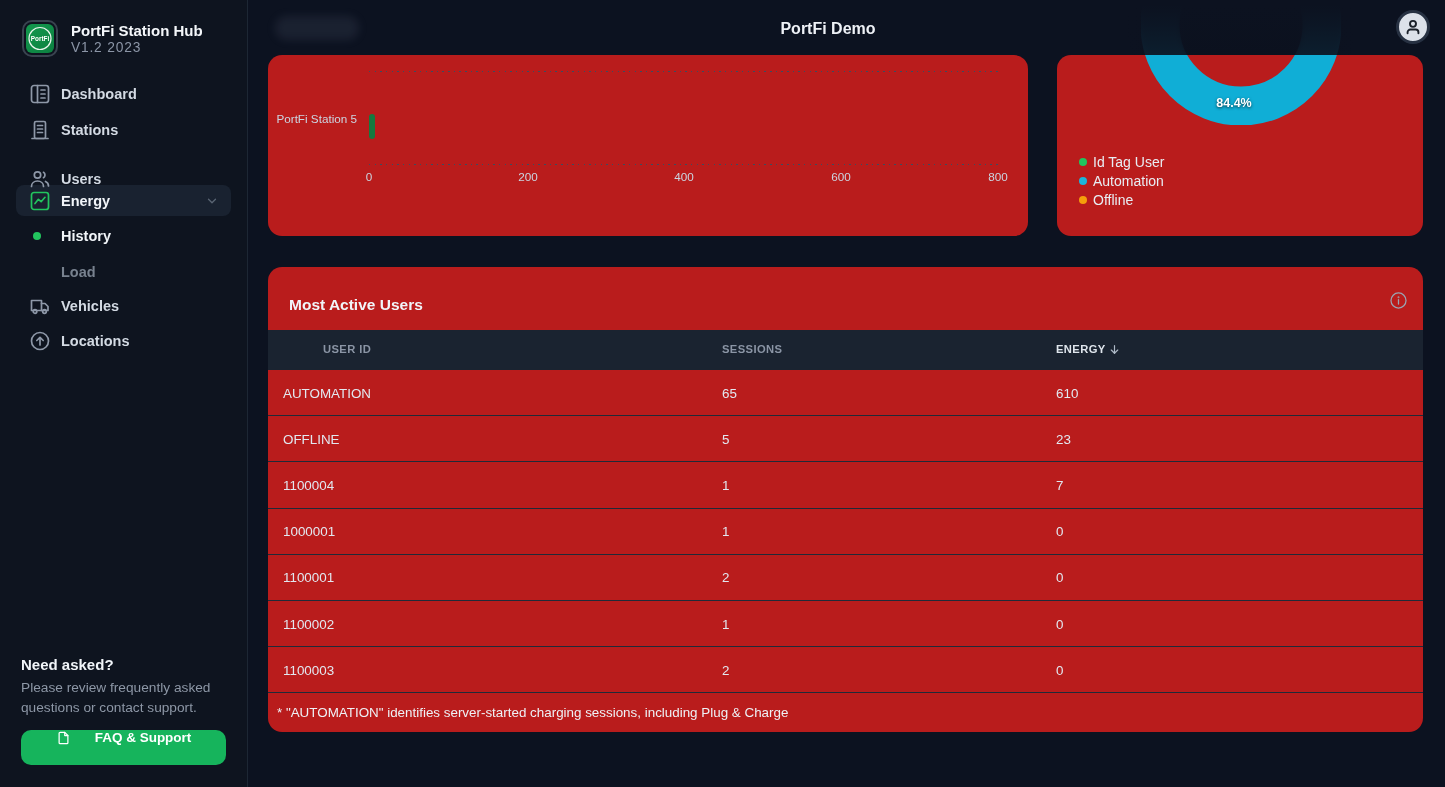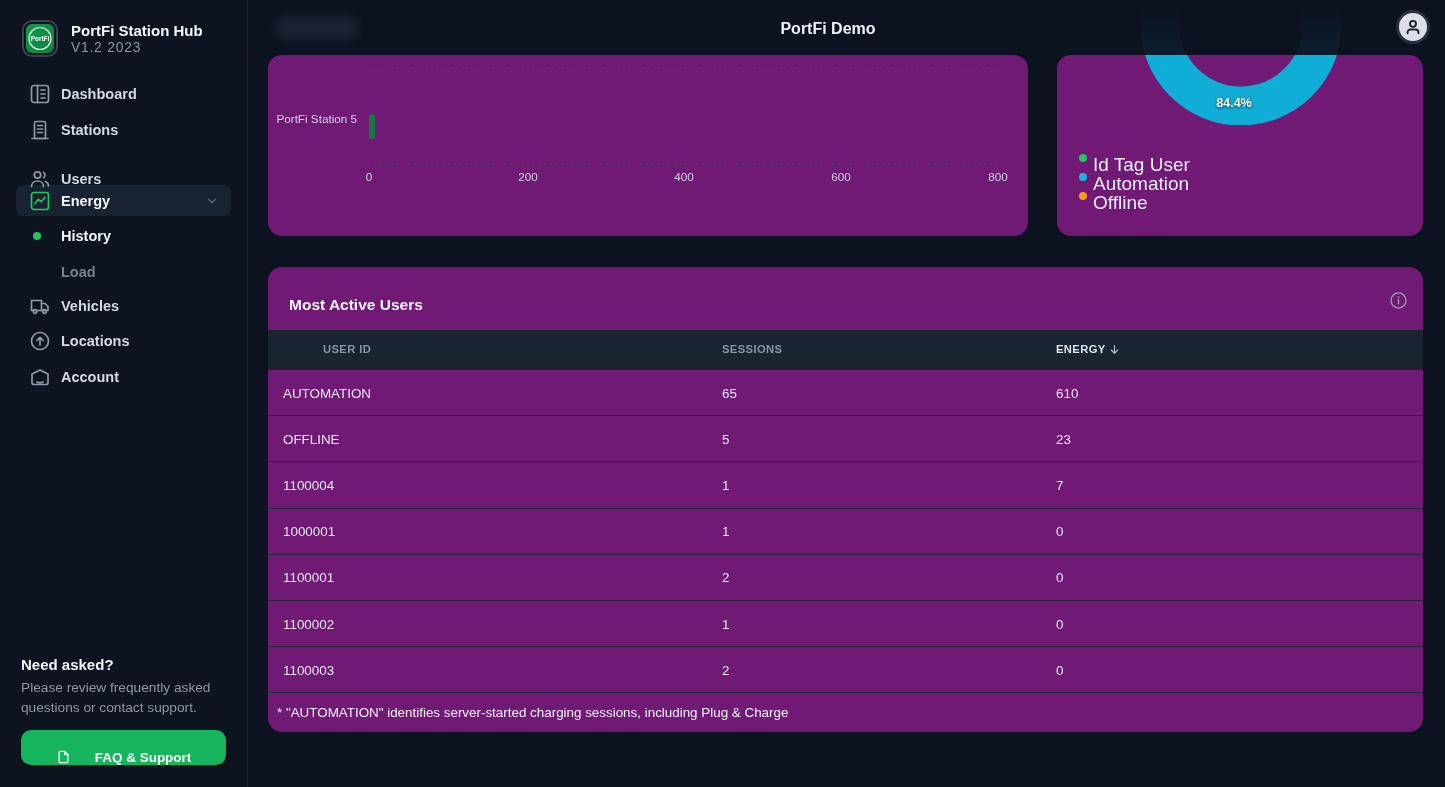--- a/index.html
+++ b/index.html
@@ -17,40 +17,40 @@
   .nav-item { position:absolute; left:0; width:248px; height:36px; }
   .nav-item .ico { position:absolute; left:28px; top:50%; transform:translateY(-50%); width:24px; height:24px; }
   .nav-item .lbl { position:absolute; left:61px; top:50%; transform:translateY(-50%); font-size:14.5px; font-weight:600; color:#d3dae3; }
   .nav-item .lbl.dim { color:#78828f; font-weight:600; }
   #active-pill { position:absolute; left:16px; top:184.5px; width:215px; height:31.5px; border-radius:8px; background:#192230; }
   .dot { position:absolute; left:33px; width:8px; height:8px; border-radius:50%; background:#22c55e; }
   .chev { position:absolute; right:29px; top:50%; transform:translateY(-50%); }
 
   #needhelp { position:absolute; left:21px; top:656px; font-size:15px; font-weight:700; color:#f1f5f9; }
   #helptext { position:absolute; left:21px; top:678px; width:200px; font-size:13.7px; line-height:19.5px; color:#8d97a6; }
-  #faqbtn { position:absolute; left:21px; top:730px; width:205px; height:35px; border-radius:10px; background:#16b45c; color:#fff; font-size:13.5px; font-weight:700; display:flex; align-items:flex-end; justify-content:center; gap:24px; }
+  #faqbtn { position:absolute; left:21px; top:730px; width:205px; height:35px; border-radius:10px; background:#16b45c; color:#fff; font-size:13.5px; font-weight:700; display:flex; align-items:flex-start; justify-content:center; gap:24px; }
 
   
   #main { position:absolute; left:248px; top:0; width:1197px; height:787px; }
-  .card { position:absolute; background:#701a75; border-radius:14px; }
+  .card { position:absolute; background:#b91c1c; border-radius:14px; }
   #chartcard { left:20px; top:55px; width:760px; height:181px; }
   #donutcard { left:809px; top:55px; width:366px; height:181px; }
   #tablecard { left:20px; top:267px; width:1155px; height:465px; }
 
   
   .gridline { position:absolute; left:101px; width:629px; height:1.45px; background:repeating-linear-gradient(to right, #3c4c5e 0 1.45px, transparent 1.45px 5.65px); }
   #ylab { position:absolute; right:671px; top:57px; font-size:11.7px; color:#cbd5e1; }
   #bar { position:absolute; left:101px; top:59px; width:6px; height:25px; background:#15793f; border-radius:3px; }
   .xlab { position:absolute; top:115px; font-size:11.7px; color:#cbd5e1; transform:translateX(-50%); }
 
   
   #donutwrap { position:absolute; left:0; top:0; width:366px; height:181px; border-radius:14px; }
   #donut { position:absolute; left:84px; top:-130px; }
   #pct { position:absolute; left:177px; top:41px; font-size:12.5px; font-weight:700; color:#fff; text-shadow:0 1px 3px rgba(0,0,0,.7); transform:translateX(-50%); }
-  .leg { position:absolute; left:22px; display:flex; gap:6px; font-size:19px; color:#e8edf3; }
+  .leg { position:absolute; left:22px; display:flex; align-items:center; gap:6px; font-size:14px; color:#e8edf3; }
   .leg i { width:8px; height:8px; border-radius:50%; display:inline-block; }
 
   
   #pill { position:absolute; left:275px; top:16px; width:84px; height:24px; border-radius:12px; background:rgba(150,158,185,0.11); filter:blur(4px); z-index:12; }
 
   
   #ghostclip { position:absolute; left:248px; top:0; width:1197px; height:55px; overflow:hidden; z-index:6; }
   #ghostdark { position:absolute; left:883px; top:-85px; width:220px; height:220px; border-radius:50%;
     background:radial-gradient(closest-side, rgba(7,10,17,.8) 0%, rgba(7,10,17,.8) 55%, rgba(10,14,23,.45) 56%, rgba(10,14,23,.45) 91%, rgba(10,14,23,0) 98%);
     filter:blur(3px); }
@@ -140,27 +140,20 @@
   <div class="nav-item" style="top:254px;">
     <span class="lbl dim">Load</span>
   </div>
   <div class="nav-item" style="top:323px;">
     <svg class="ico" viewBox="0 0 24 24" fill="none" stroke="#8e98a8" stroke-width="1.7" stroke-linecap="round" stroke-linejoin="round">
         <circle cx="12" cy="12" r="8.5"></circle>
         <path d="M12 16v-7"></path>
         <path d="M8.8 11.5L12 8.3l3.2 3.2"></path>
       </svg>
     <span class="lbl">Locations</span>
-  </div>
-  <div class="nav-item" style="top:359px;">
-    <svg class="ico" viewBox="0 0 24 24" fill="none" stroke="#8e98a8" stroke-width="1.7" stroke-linecap="round" stroke-linejoin="round">
-        <path d="M12 3.5l8 4v8.5a2 2 0 0 1-2 2H6a2 2 0 0 1-2-2V7.5z" transform="translate(0,1.5)"></path>
-        <path d="M9 15.5a4.5 3 0 0 0 6 0" transform="translate(0,1.5)"></path>
-      </svg>
-    <span class="lbl">Account</span>
   </div>
 
   <div id="needhelp">Need asked?</div>
   <div id="helptext">Please review frequently asked questions or contact support.</div>
   <div id="faqbtn">
     <svg width="15" height="16" viewBox="0 0 24 24" fill="none" stroke="#ffffff" stroke-width="2" stroke-linecap="round" stroke-linejoin="round">
         <path d="M14 3H6.5A1.5 1.5 0 0 0 5 4.5v15A1.5 1.5 0 0 0 6.5 21h11a1.5 1.5 0 0 0 1.5-1.5V8z"></path>
         <path d="M14 3v5h5"></path>
       </svg>
     <span>FAQ &amp; Support</span>

